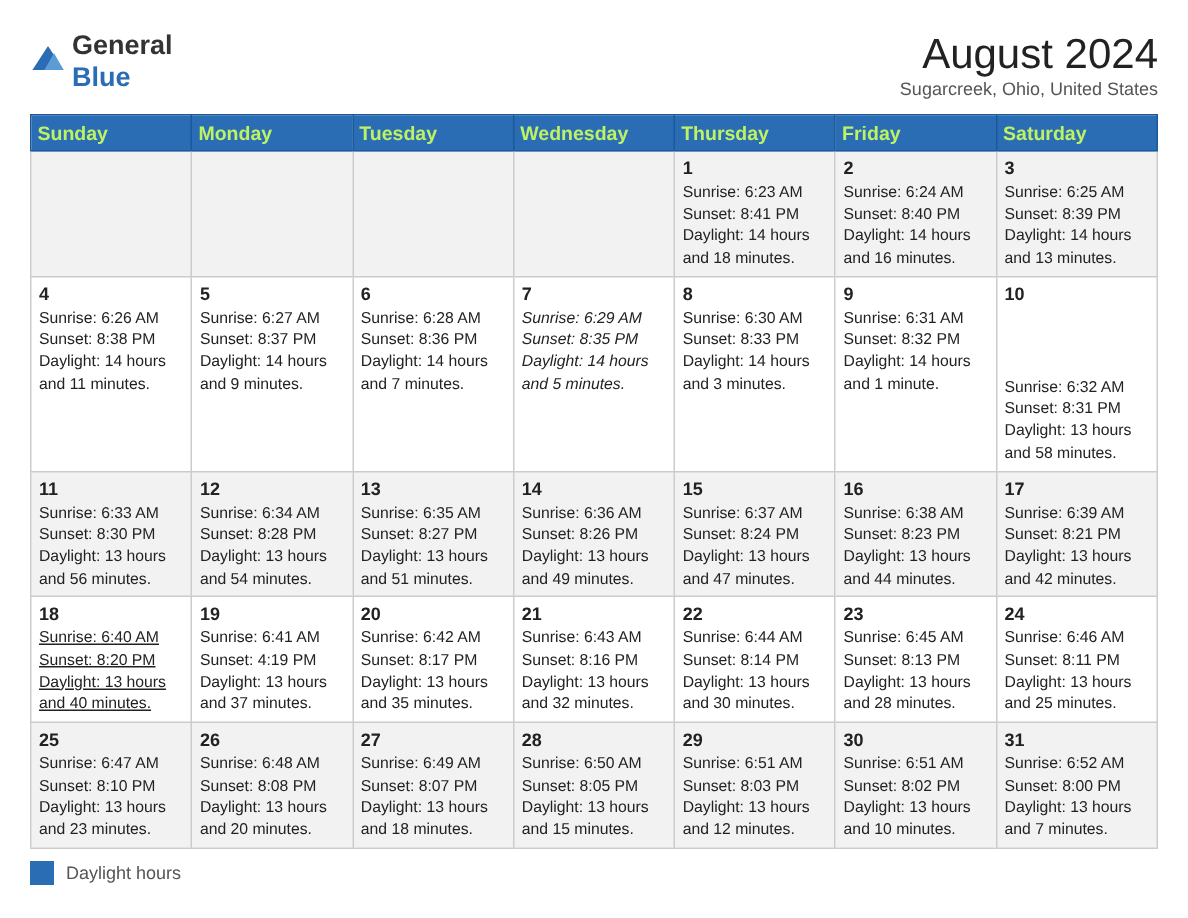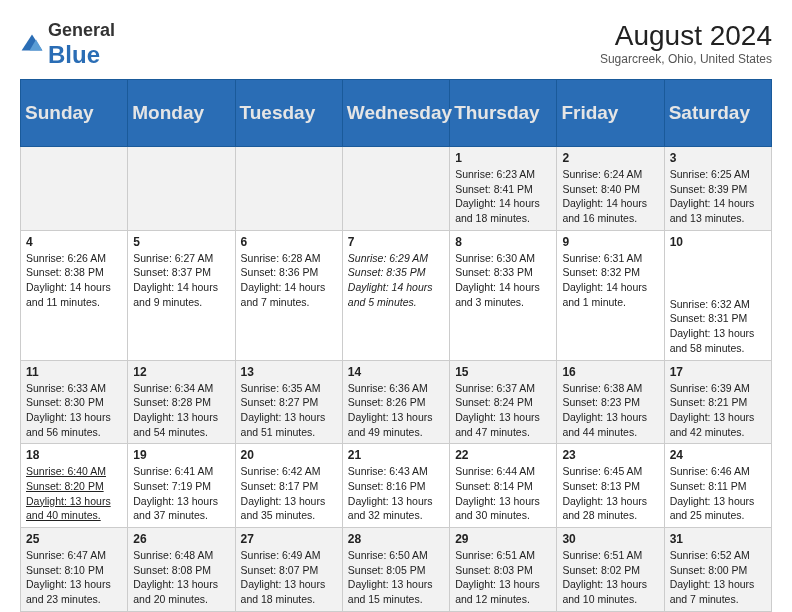--- a/index.html
+++ b/index.html
@@ -20,21 +20,21 @@
       display: flex;
       align-items: center;
       gap: 4px;
     }
     .logo-text-general {
       font-size: 18px;
       font-weight: bold;
       color: #333;
     }
     .logo-text-blue {
-      font-size: 24px;
+      font-size: 18px;
       font-weight: bold;
       color: #2a6db5;
     }
     .logo-icon {
       width: 24px;
       height: 24px;
     }
     .title-area {
       text-align: right;
     }
@@ -47,23 +47,23 @@
       font-size: 12px;
       color: #555;
     }
     table {
       width: 100%;
       border-collapse: collapse;
       table-layout: fixed;
     }
     thead th {
       background-color: #2a6db5;
-      color: #e5e5e5;
-      padding: 22px 4px;
-      font-size: 19px;
+      color: #bef264;
+      padding: 4px 4px;
+      font-size: 13px;
       font-weight: bold;
       text-align: left;
       border: 1px solid #1a5a9a;
     }
     tbody td {
       border: 1px solid #ccc;
       vertical-align: top;
       padding: 4px 5px;
       font-size: 10.5px;
       color: #222;
@@ -252,21 +252,21 @@
       <tr>
         <td>
           <span class="day-number">18</span>
           <div class="cell-content" style="white-space: pre-line; text-decoration: underline;">Sunrise: 6:40 AM
 Sunset: 8:20 PM
 Daylight: 13 hours and 40 minutes.</div>
         </td>
         <td>
           <span class="day-number">19</span>
           <div class="cell-content" style="white-space: pre-line;">Sunrise: 6:41 AM
-Sunset: 7:19 PM
+Sunset: 4:19 PM
 Daylight: 13 hours and 37 minutes.</div>
         </td>
         <td>
           <span class="day-number">20</span>
           <div class="cell-content" style="white-space: pre-line;">Sunrise: 6:42 AM
 Sunset: 8:17 PM
 Daylight: 13 hours and 35 minutes.</div>
         </td>
         <td>
           <span class="day-number">21</span>

